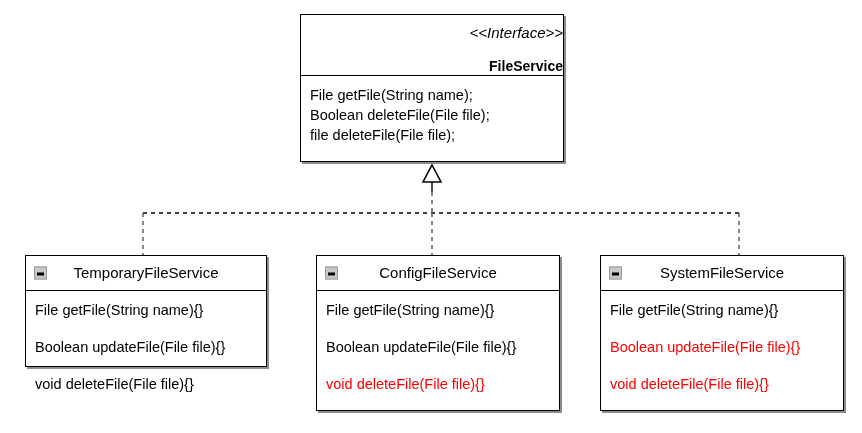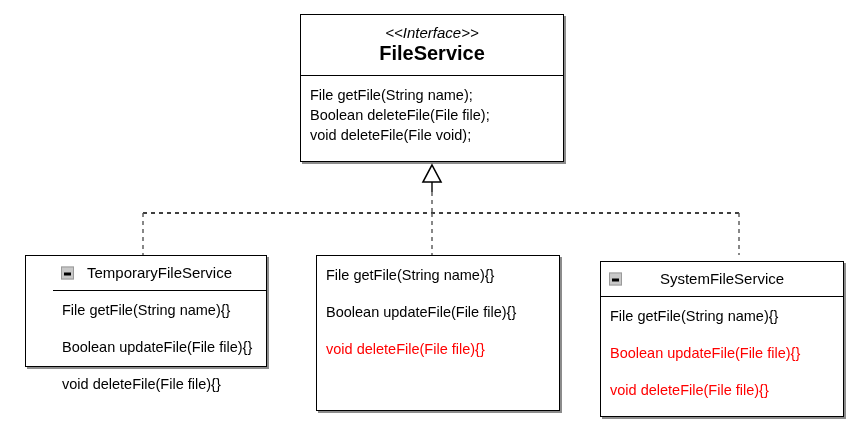--- a/index.html
+++ b/index.html
@@ -52,23 +52,24 @@
   .iface-stereotype {
     display: block;
     font-style: italic;
     font-size: 15px;
     line-height: 20px;
     font-family: "Liberation Sans", sans-serif;
   }
   .iface-name {
     display: block;
     font-weight: bold;
-    font-size: 20px;
+    font-size: 14px;
     line-height: 20px;
     font-family: "Liberation Sans", sans-serif;
+    margin-top: 13px;
   }
 
   .cls-name {
     font-size: 15px;
     line-height: 34px;
     font-family: "Liberation Sans", sans-serif;
   }
 
   .collapse-icon {
     position: absolute;
@@ -142,52 +143,56 @@
     <line x1="143" y1="213" x2="739" y2="213" stroke="#000000" stroke-width="1.4" stroke-dasharray="4,4"></line>
 
     <line x1="143" y1="213" x2="143" y2="255" stroke="#555555" stroke-width="1.4" stroke-dasharray="4,4"></line>
 
     <line x1="432" y1="213" x2="432" y2="255" stroke="#555555" stroke-width="1.4" stroke-dasharray="4,4"></line>
 
     <line x1="739" y1="213" x2="739" y2="255" stroke="#555555" stroke-width="1.4" stroke-dasharray="4,4"></line>
   </svg>
 
   <div class="uml-box" style="left:300px; top:14px; width:264px; height:148px;">
-    <div class="uml-header" style="height:61px; padding-top:8px;">
+    <div class="uml-header" style="height:61px; padding-top:8px;text-align:right;">
       <span class="iface-stereotype">&lt;&lt;Interface&gt;&gt;</span>
       <span class="iface-name">FileService</span>
     </div>
     <div class="uml-body iface-body">
       <div class="method">File getFile(String name);</div>
       <div class="method">Boolean deleteFile(File file);</div>
-      <div class="method">void deleteFile(File void);</div>
-    </div>
-  </div>
-
-  <div class="uml-box" style="left:25px; top:255px; width:242px; height:112px;padding-left:27px;">
+      <div class="method">file deleteFile(File file);</div>
+    </div>
+  </div>
+
+  <div class="uml-box" style="left:25px; top:255px; width:242px; height:112px;">
     <div class="uml-header" style="height:35px;">
       <span class="collapse-icon"></span>
       <span class="cls-name">TemporaryFileService</span>
     </div>
     <div class="uml-body sub-body">
       <div class="method">File getFile(String name){}</div>
       <div class="method">Boolean updateFile(File file){}</div>
       <div class="method">void deleteFile(File file){}</div>
     </div>
   </div>
 
   <div class="uml-box" style="left:316px; top:255px; width:244px; height:156px;">
+    <div class="uml-header" style="height:35px;">
+      <span class="collapse-icon"></span>
+      <span class="cls-name">ConfigFileService</span>
+    </div>
     <div class="uml-body sub-body">
       <div class="method">File getFile(String name){}</div>
       <div class="method">Boolean updateFile(File file){}</div>
       <div class="method red">void deleteFile(File file){}</div>
     </div>
   </div>
 
-  <div class="uml-box" style="left:600px; top:261px; width:244px; height:156px;">
+  <div class="uml-box" style="left:600px; top:255px; width:244px; height:156px;">
     <div class="uml-header" style="height:35px;">
       <span class="collapse-icon"></span>
       <span class="cls-name">SystemFileService</span>
     </div>
     <div class="uml-body sub-body">
       <div class="method">File getFile(String name){}</div>
       <div class="method red">Boolean updateFile(File file){}</div>
       <div class="method red">void deleteFile(File file){}</div>
     </div>
   </div>

